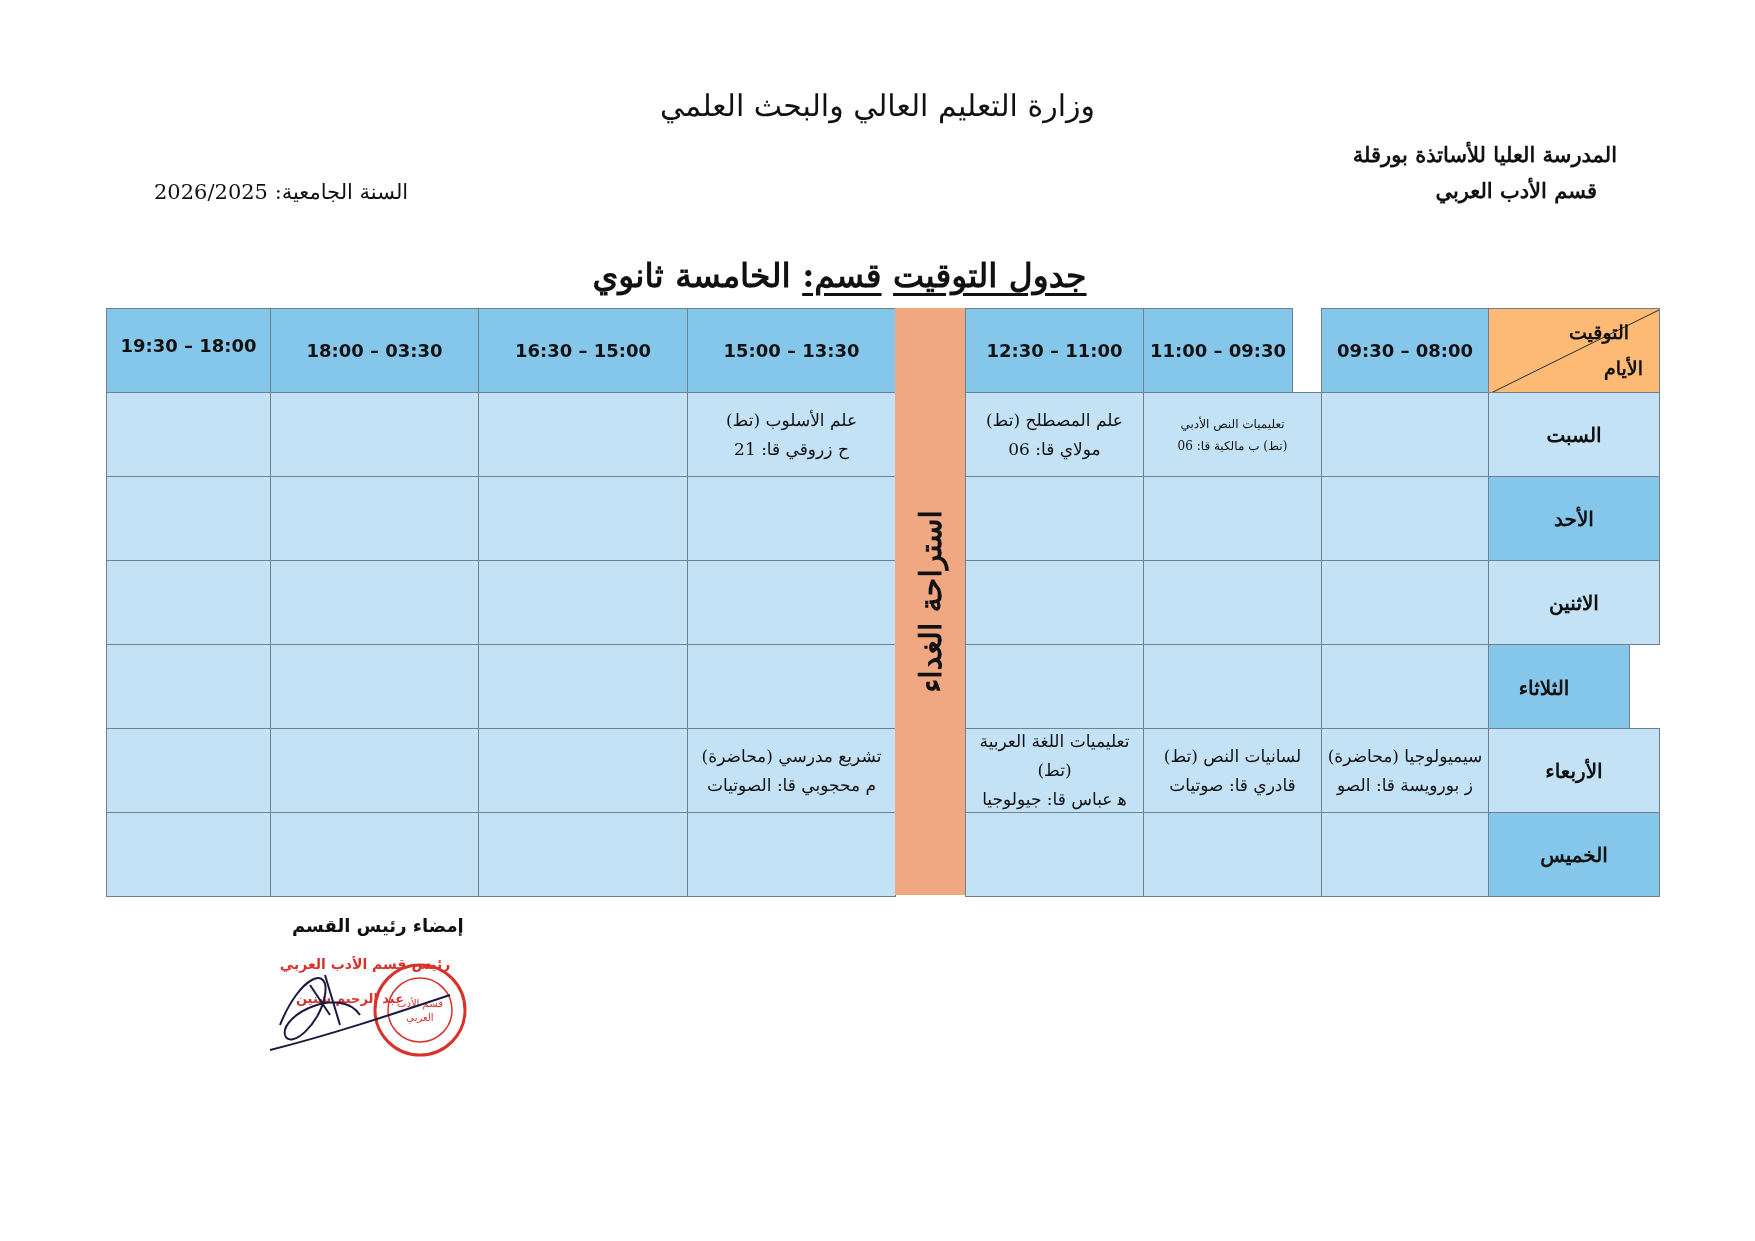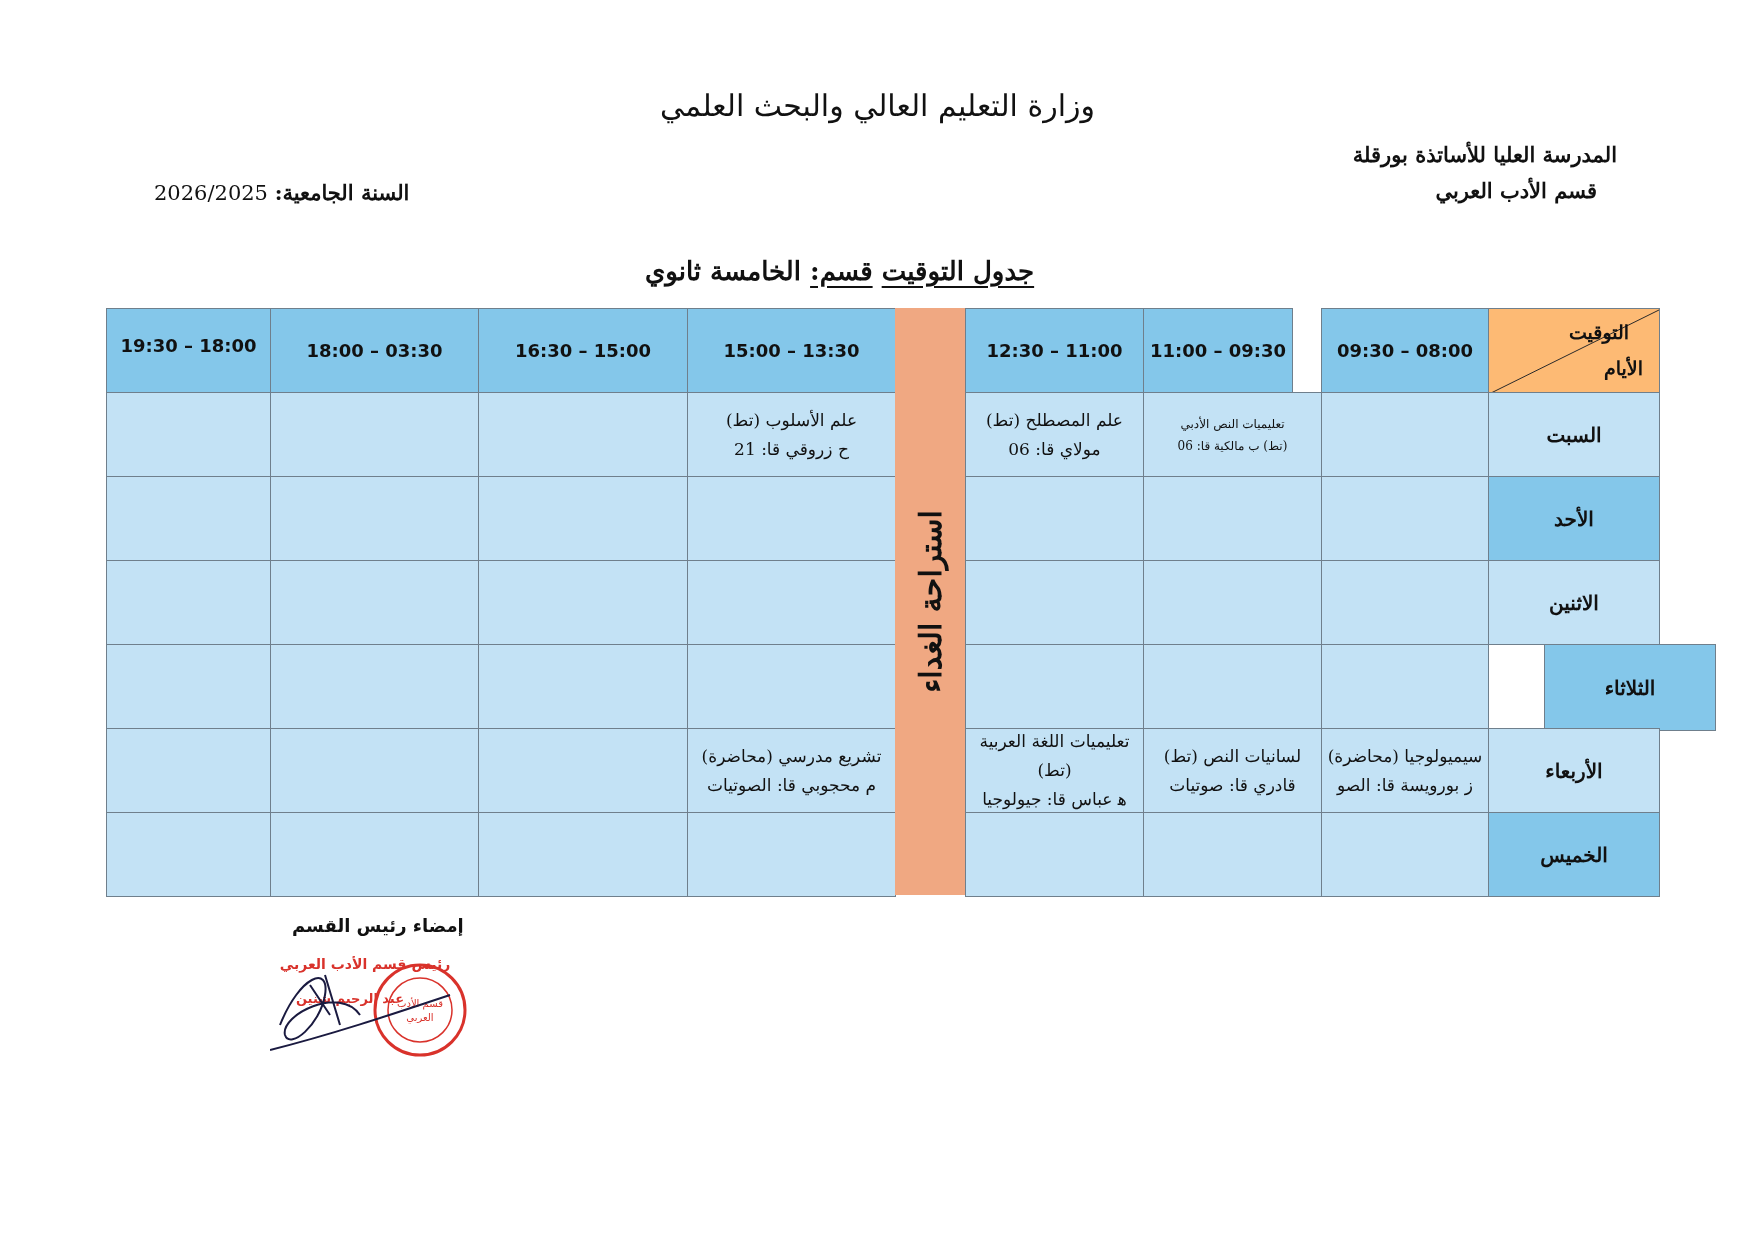--- a/index.html
+++ b/index.html
@@ -3,22 +3,22 @@
 <meta charset="utf-8">
 <style>
   html, body { margin:0; padding:0; }
   body { width:1755px; height:1241px; background:#ffffff; position:relative; overflow:hidden;
          font-family:"DejaVu Serif", serif; color:#111; }
   .abs { position:absolute; }
   .ministry { left:0; width:1755px; top:88px; text-align:center; font-size:30px; direction:rtl; }
   .school { right:138px; top:142px; font-size:21px; font-weight:bold; direction:rtl; text-align:right; }
   .dept { right:158px; top:178px; font-size:21px; font-weight:bold; direction:rtl; text-align:right; }
   .year { left:154px; top:180px; font-size:21px; direction:rtl; white-space:nowrap; }
-  .year .lbl { font-weight:bold; }
-  .title { left:0; width:1679px; top:256px; text-align:center; font-size:26px; font-weight:bold; direction:rtl; }
+  .year .lbl { font-weight:normal; }
+  .title { left:0; width:1679px; top:256px; text-align:center; font-size:33px; font-weight:bold; direction:rtl; }
   .title .u { text-decoration:underline; text-underline-offset:6px; }
 
   .grid { left:106px; top:308px; width:1554px; height:587px; }
   .cell { position:absolute; box-sizing:border-box; border:1px solid #6f7f8c;
           display:flex; align-items:center; justify-content:center; text-align:center; }
   .hdr { background:#84c7ea; font-family:"DejaVu Sans", sans-serif; font-weight:bold; font-size:18px; }
   .body { background:#c3e2f5; }
   .dayA { background:#c3e2f5; font-weight:bold; font-size:20px; direction:rtl; }
   .dayB { background:#84c7ea; font-weight:bold; font-size:20px; direction:rtl; }
   .content { direction:rtl; font-size:17px; line-height:29px; }
@@ -192,21 +192,21 @@
           <div></div>
           <div></div>
         </div>
       </div>
       <div class="cell body" style="left:0px;top:252px;width:165px;height:85px;">
         <div class="content">
           <div></div>
           <div></div>
         </div>
       </div>
-      <div class="cell dayB" style="left:1438px;top:336px;width:172px;height:87px;">الثلاثاء</div>
+      <div class="cell dayB" style="left:1352px;top:336px;width:172px;height:87px;">الثلاثاء</div>
       <div class="cell body" style="left:1215px;top:336px;width:168px;height:85px;">
         <div class="content">
           <div></div>
           <div></div>
         </div>
       </div>
       <div class="cell body" style="left:1037px;top:336px;width:179px;height:85px;">
         <div class="content">
           <div></div>
           <div></div>

